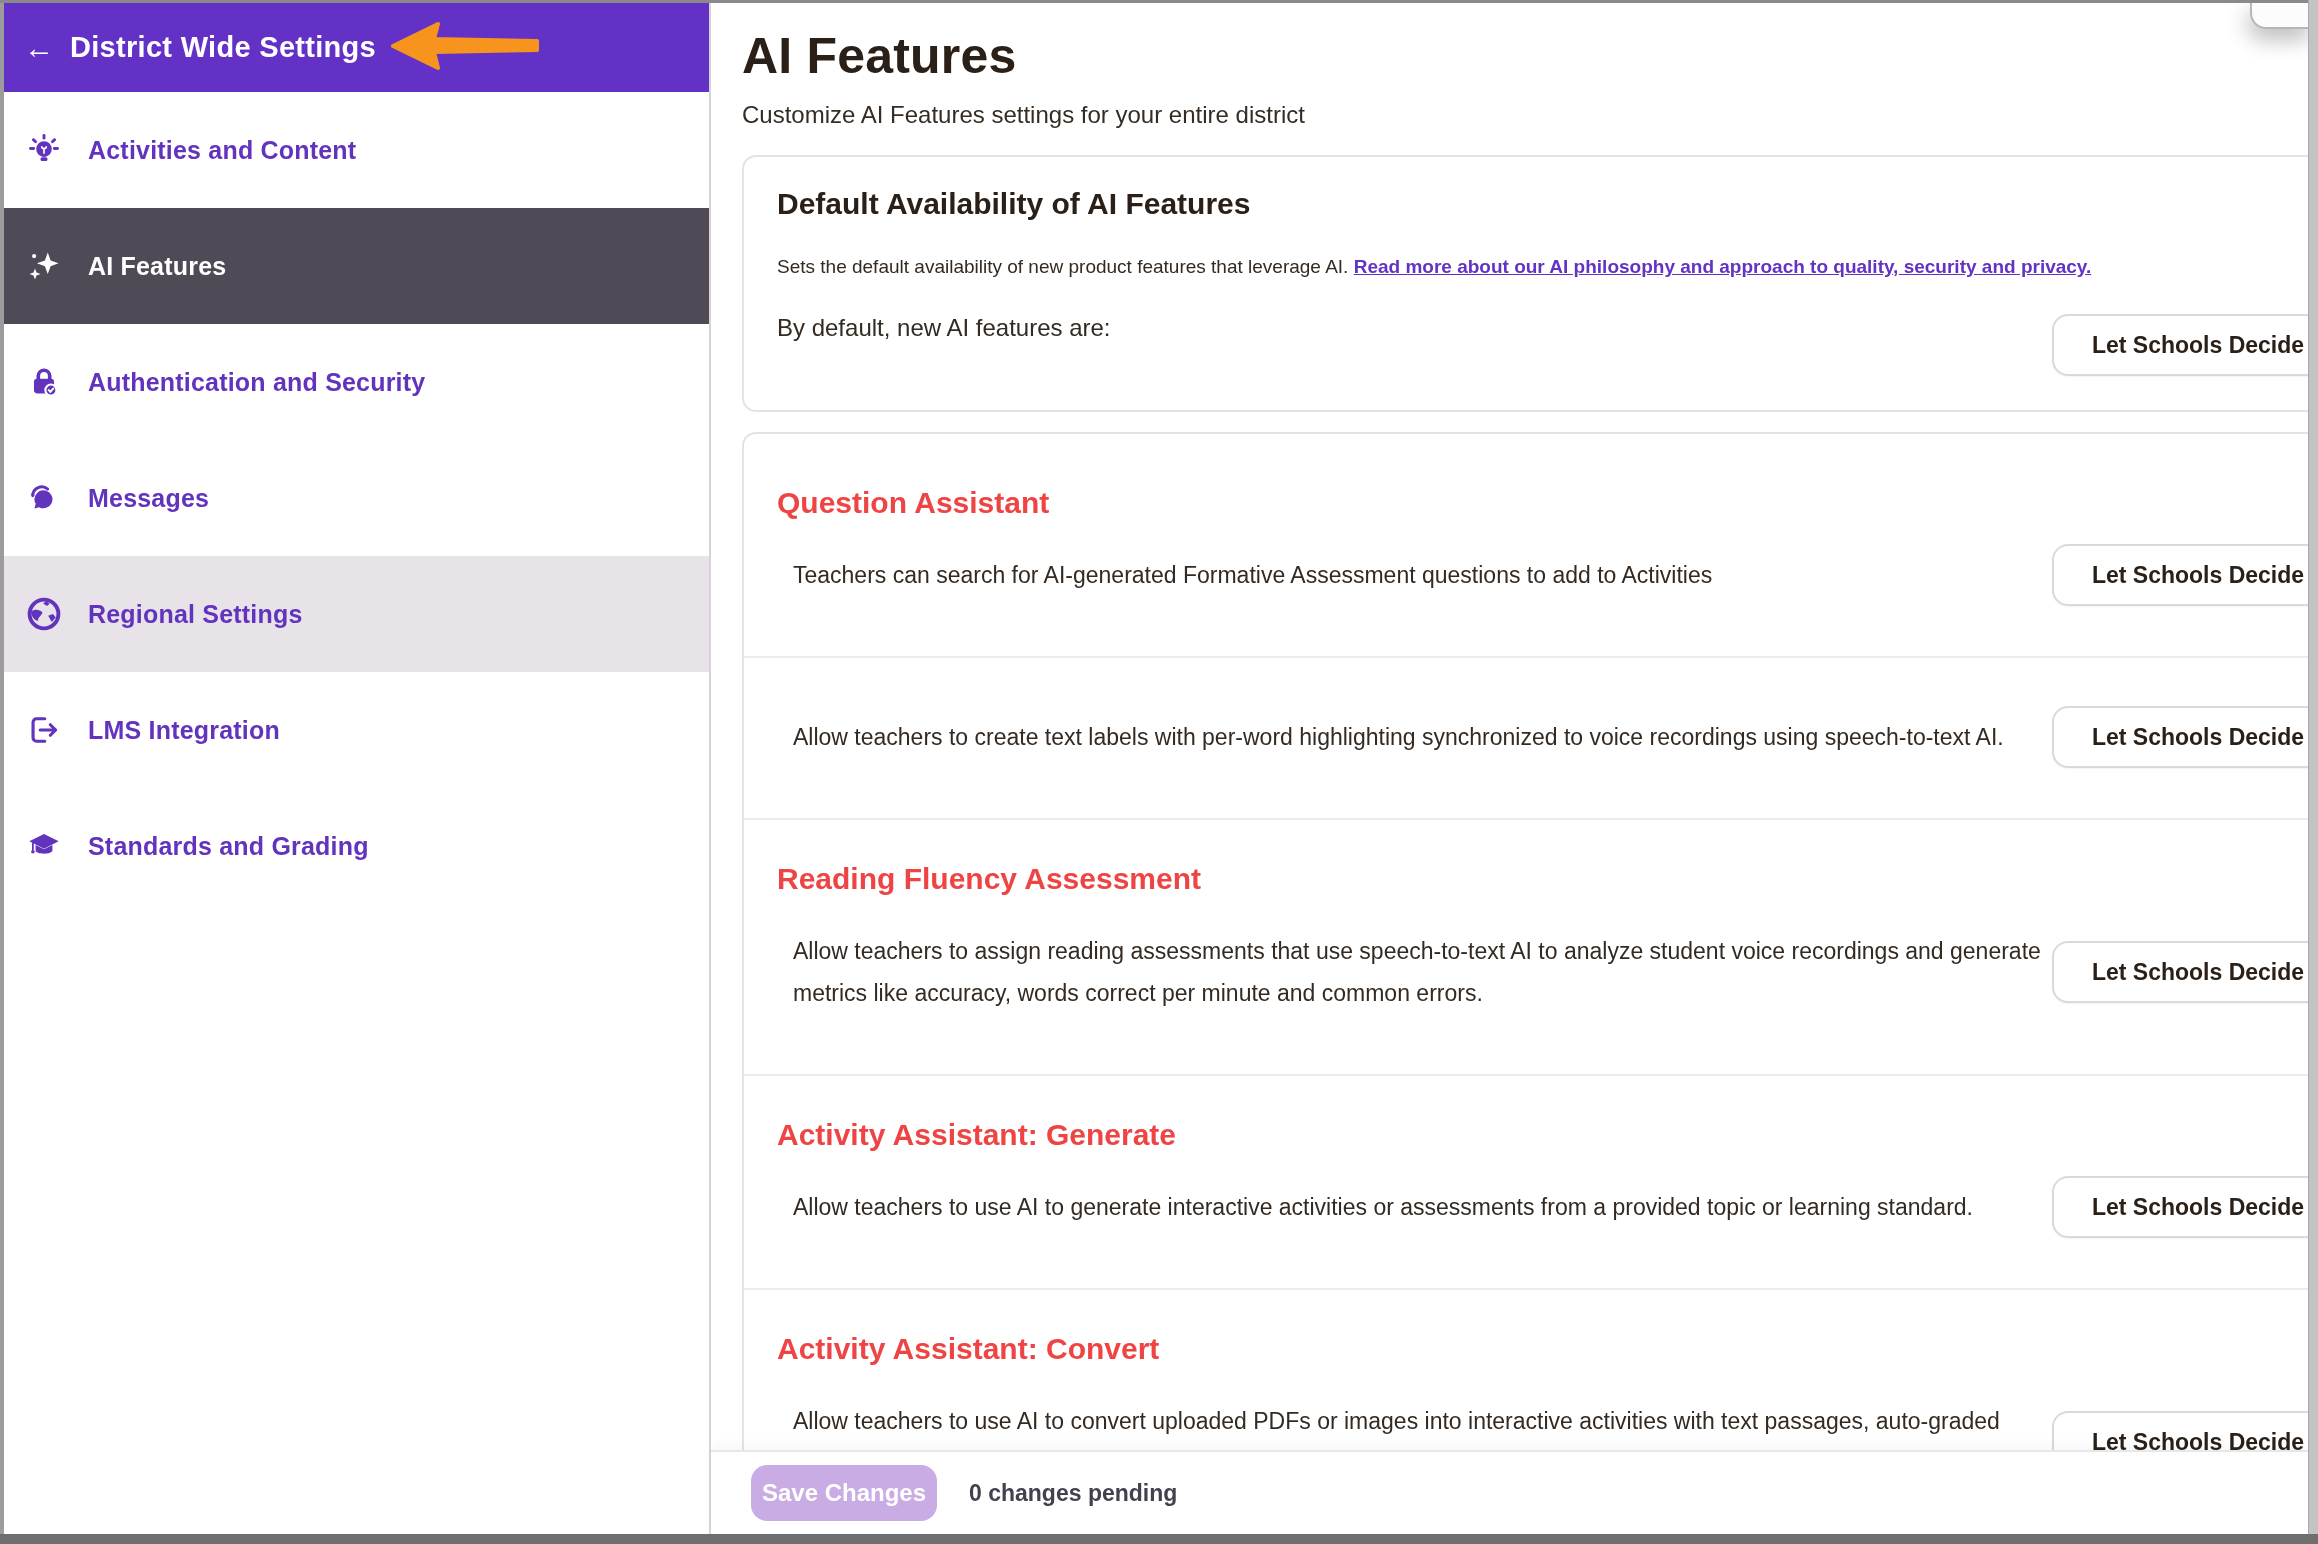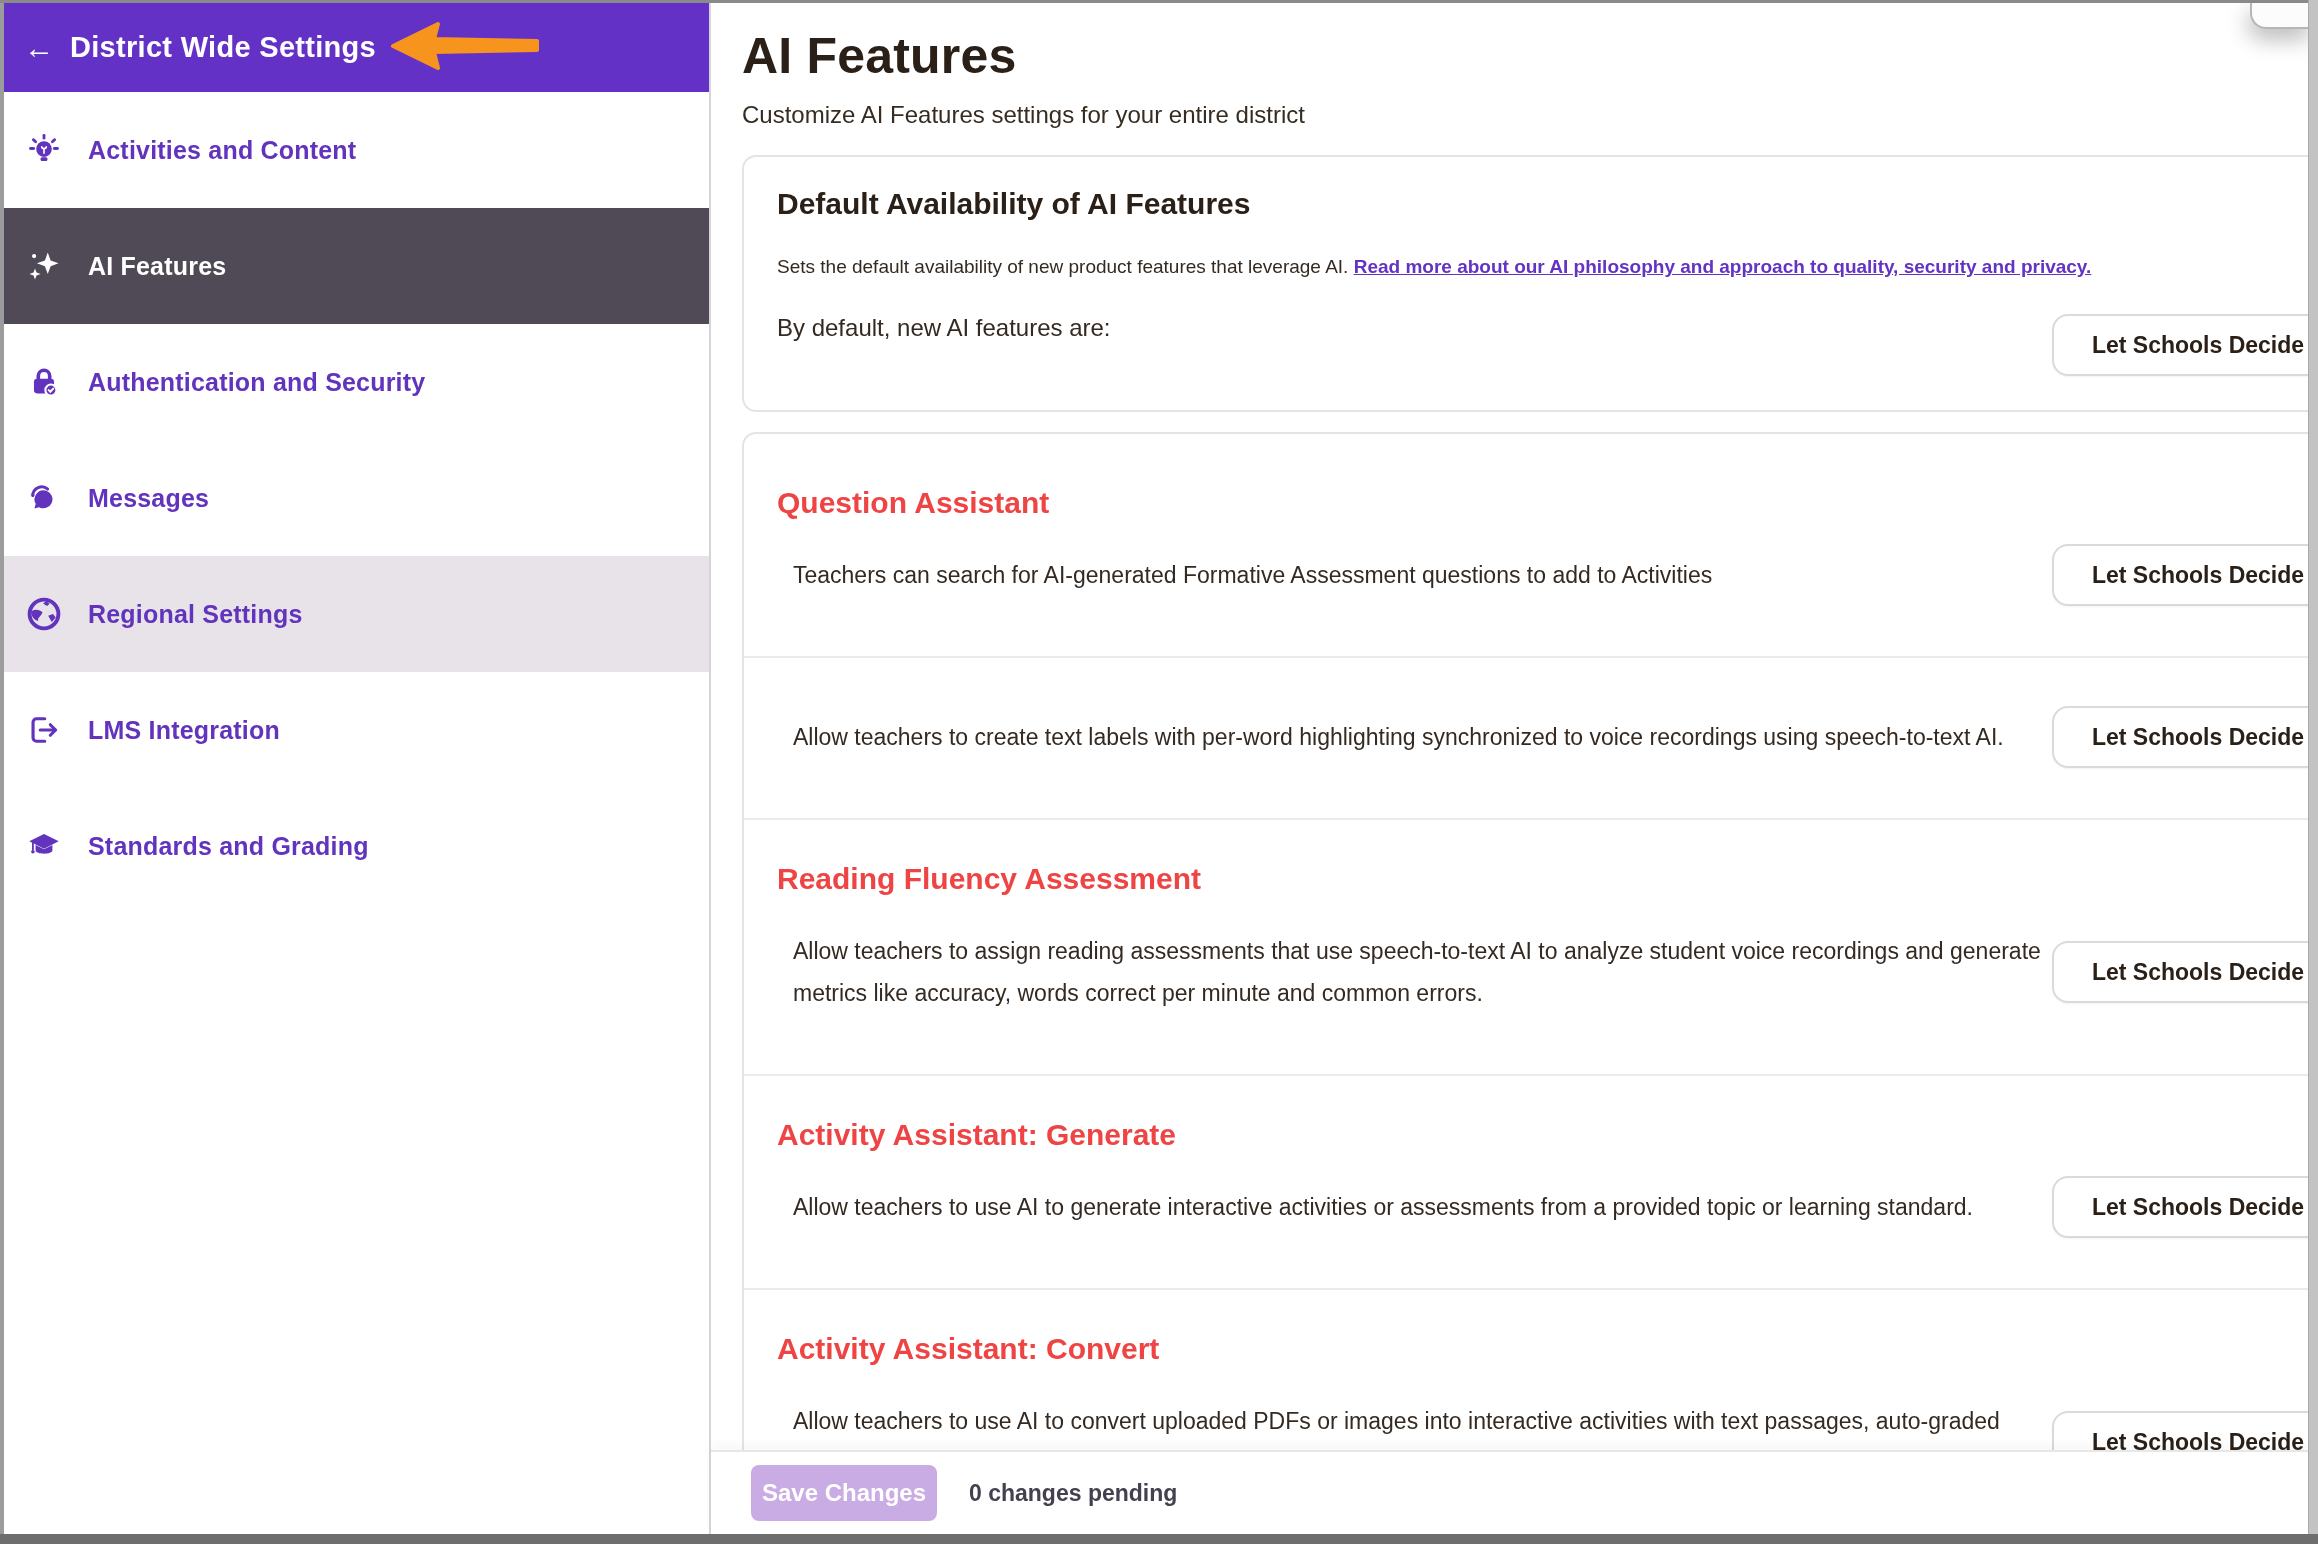--- a/index.html
+++ b/index.html
@@ -87,21 +87,21 @@
   .feature-desc{margin:16px;font-size:23px;line-height:42px;color:#342a21;width:1250px;}
 
   
   .footer{
     position:absolute;left:707px;right:0;top:1447px;bottom:0;
     background:#ffffff;border-top:2px solid #e7e7e7;
     box-shadow:0 -6px 10px rgba(0,0,0,.03);
     display:flex;align-items:center;padding-left:40px;gap:32px;
   }
   .save-btn{
-    width:186px;height:56px;border:none;border-radius:8px;
+    width:186px;height:56px;border:none;border-radius:16px;
     background:#c9ace4;color:#ffffff;
     font-family:"Liberation Sans",sans-serif;
     font-size:24px;font-weight:700;cursor:default;
   }
   .pending-text{font-size:23px;font-weight:700;color:#454050;}
 </style>
 </head>
 <body>
 
 <div class="root">

